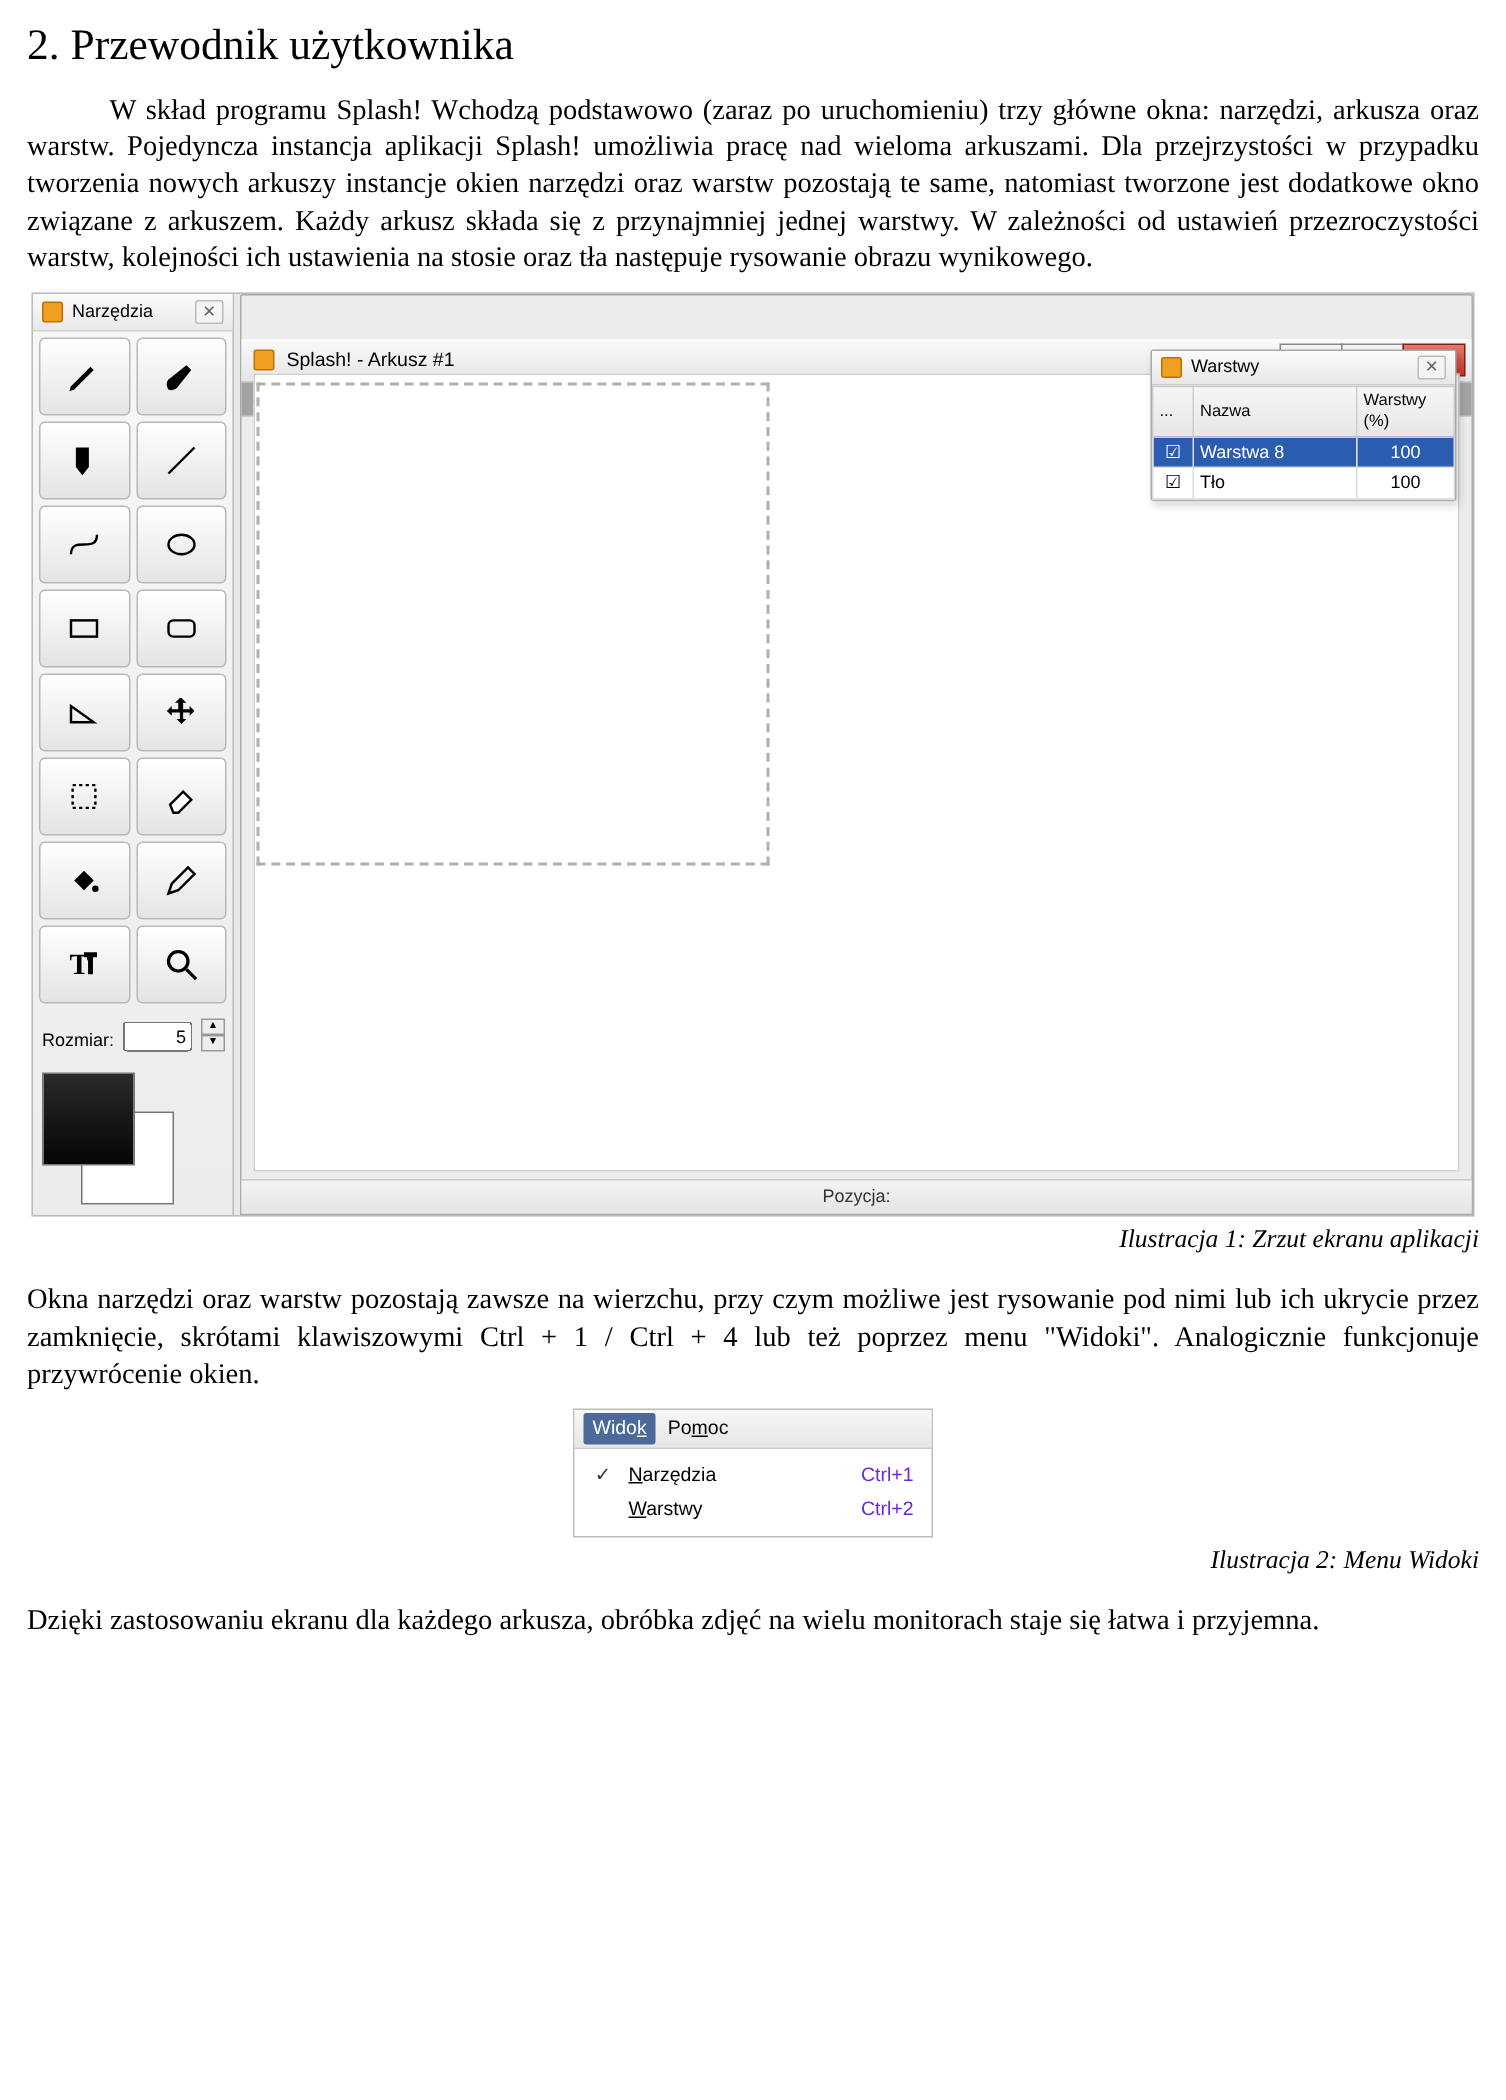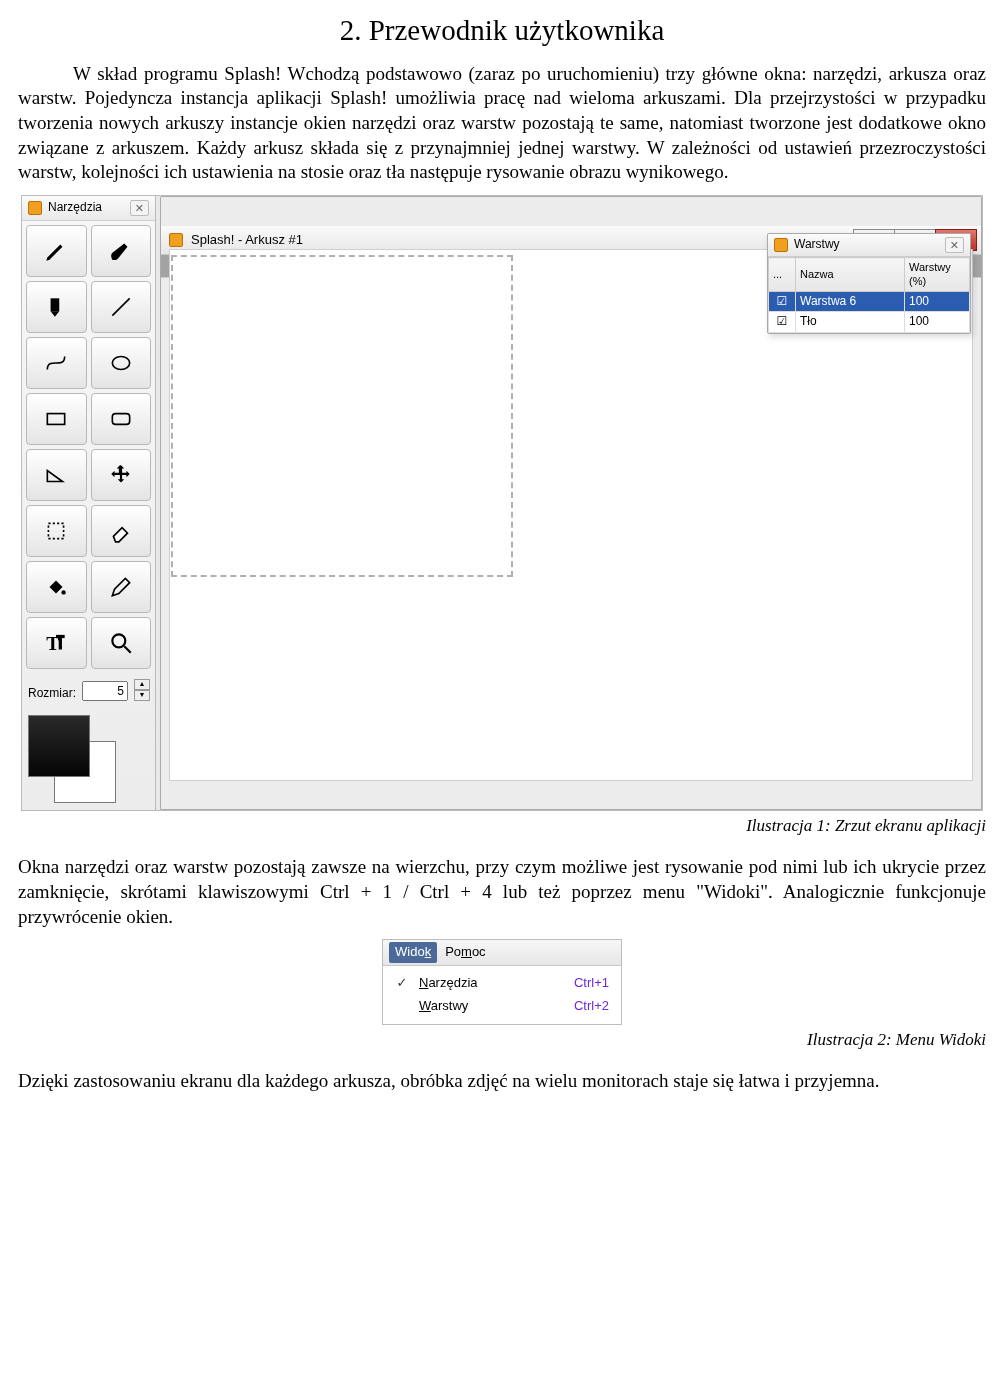--- a/index.html
+++ b/index.html
@@ -8,21 +8,21 @@
     line-height: 1.3;
     margin: 0;
     padding: 12px 18px;
     background: #fff;
     color: #000;
     width: 968px;
   }
   h1.doc-title {
     font-weight: normal;
     font-size: 29px;
-    text-align: center;
+    text-align: left;
     margin: 0 0 12px 0;
   }
   p.body-text {
     margin: 0 0 10px 0;
     text-align: justify;
     font-family: Liberation Serif, serif;
   }
   p.body-text.indent {
     text-indent: 55px;
   }
@@ -261,21 +261,21 @@
   .layers-table td {
     border: 1px solid #ddd;
     padding: 2px 4px;
     font-size: 12px;
   }
   .layers-table tr.selected td {
     background: #2a5db0;
     color: #fff;
   }
   .layers-table td.chk { width: 18px; text-align: center; }
-  .layers-table td.op { width: 56px; text-align: left; }
+  .layers-table td.op { width: 56px; text-align: center; }
 
   
   .menu-shot {
     width: 238px;
     margin: 0 auto;
     border: 1px solid #bdbdbd;
     font-family: Tahoma, sans-serif;
     font-size: 13px;
     background: #fff;
   }
@@ -441,39 +441,42 @@
         <span><u>O</u>braz</span>
         <span><u>F</u>iltry</span>
         <span><u>W</u>arstwy</span>
         <span><u>W</u>idok</span>
         <span><u>P</u>omoc</span>
       </div>
 
     <div class="big-white"></div>
     <div class="canvas-area"></div>
 
+    <div class="statusbar">
+      <span>Pozycja:</span>
+    </div>
 
     <div class="layers-panel">
       <div class="layers-header">
         <span class="hdr-icon"></span>
         <span>Warstwy</span>
         <span class="hdr-close">✕</span>
       </div>
       <table class="layers-table">
         <thead>
           <tr>
             <th>...</th>
             <th>Nazwa</th>
             <th>Warstwy (%)</th>
           </tr>
         </thead>
         <tbody id="layers-body">
             <tr class="selected">
               <td class="chk">☑</td>
-              <td>Warstwa 6</td>
+              <td>Warstwa 8</td>
               <td class="op">100</td>
             </tr>
             <tr>
               <td class="chk">☑</td>
               <td>Tło</td>
               <td class="op">100</td>
             </tr>
           </tbody>
       </table>
     </div>

